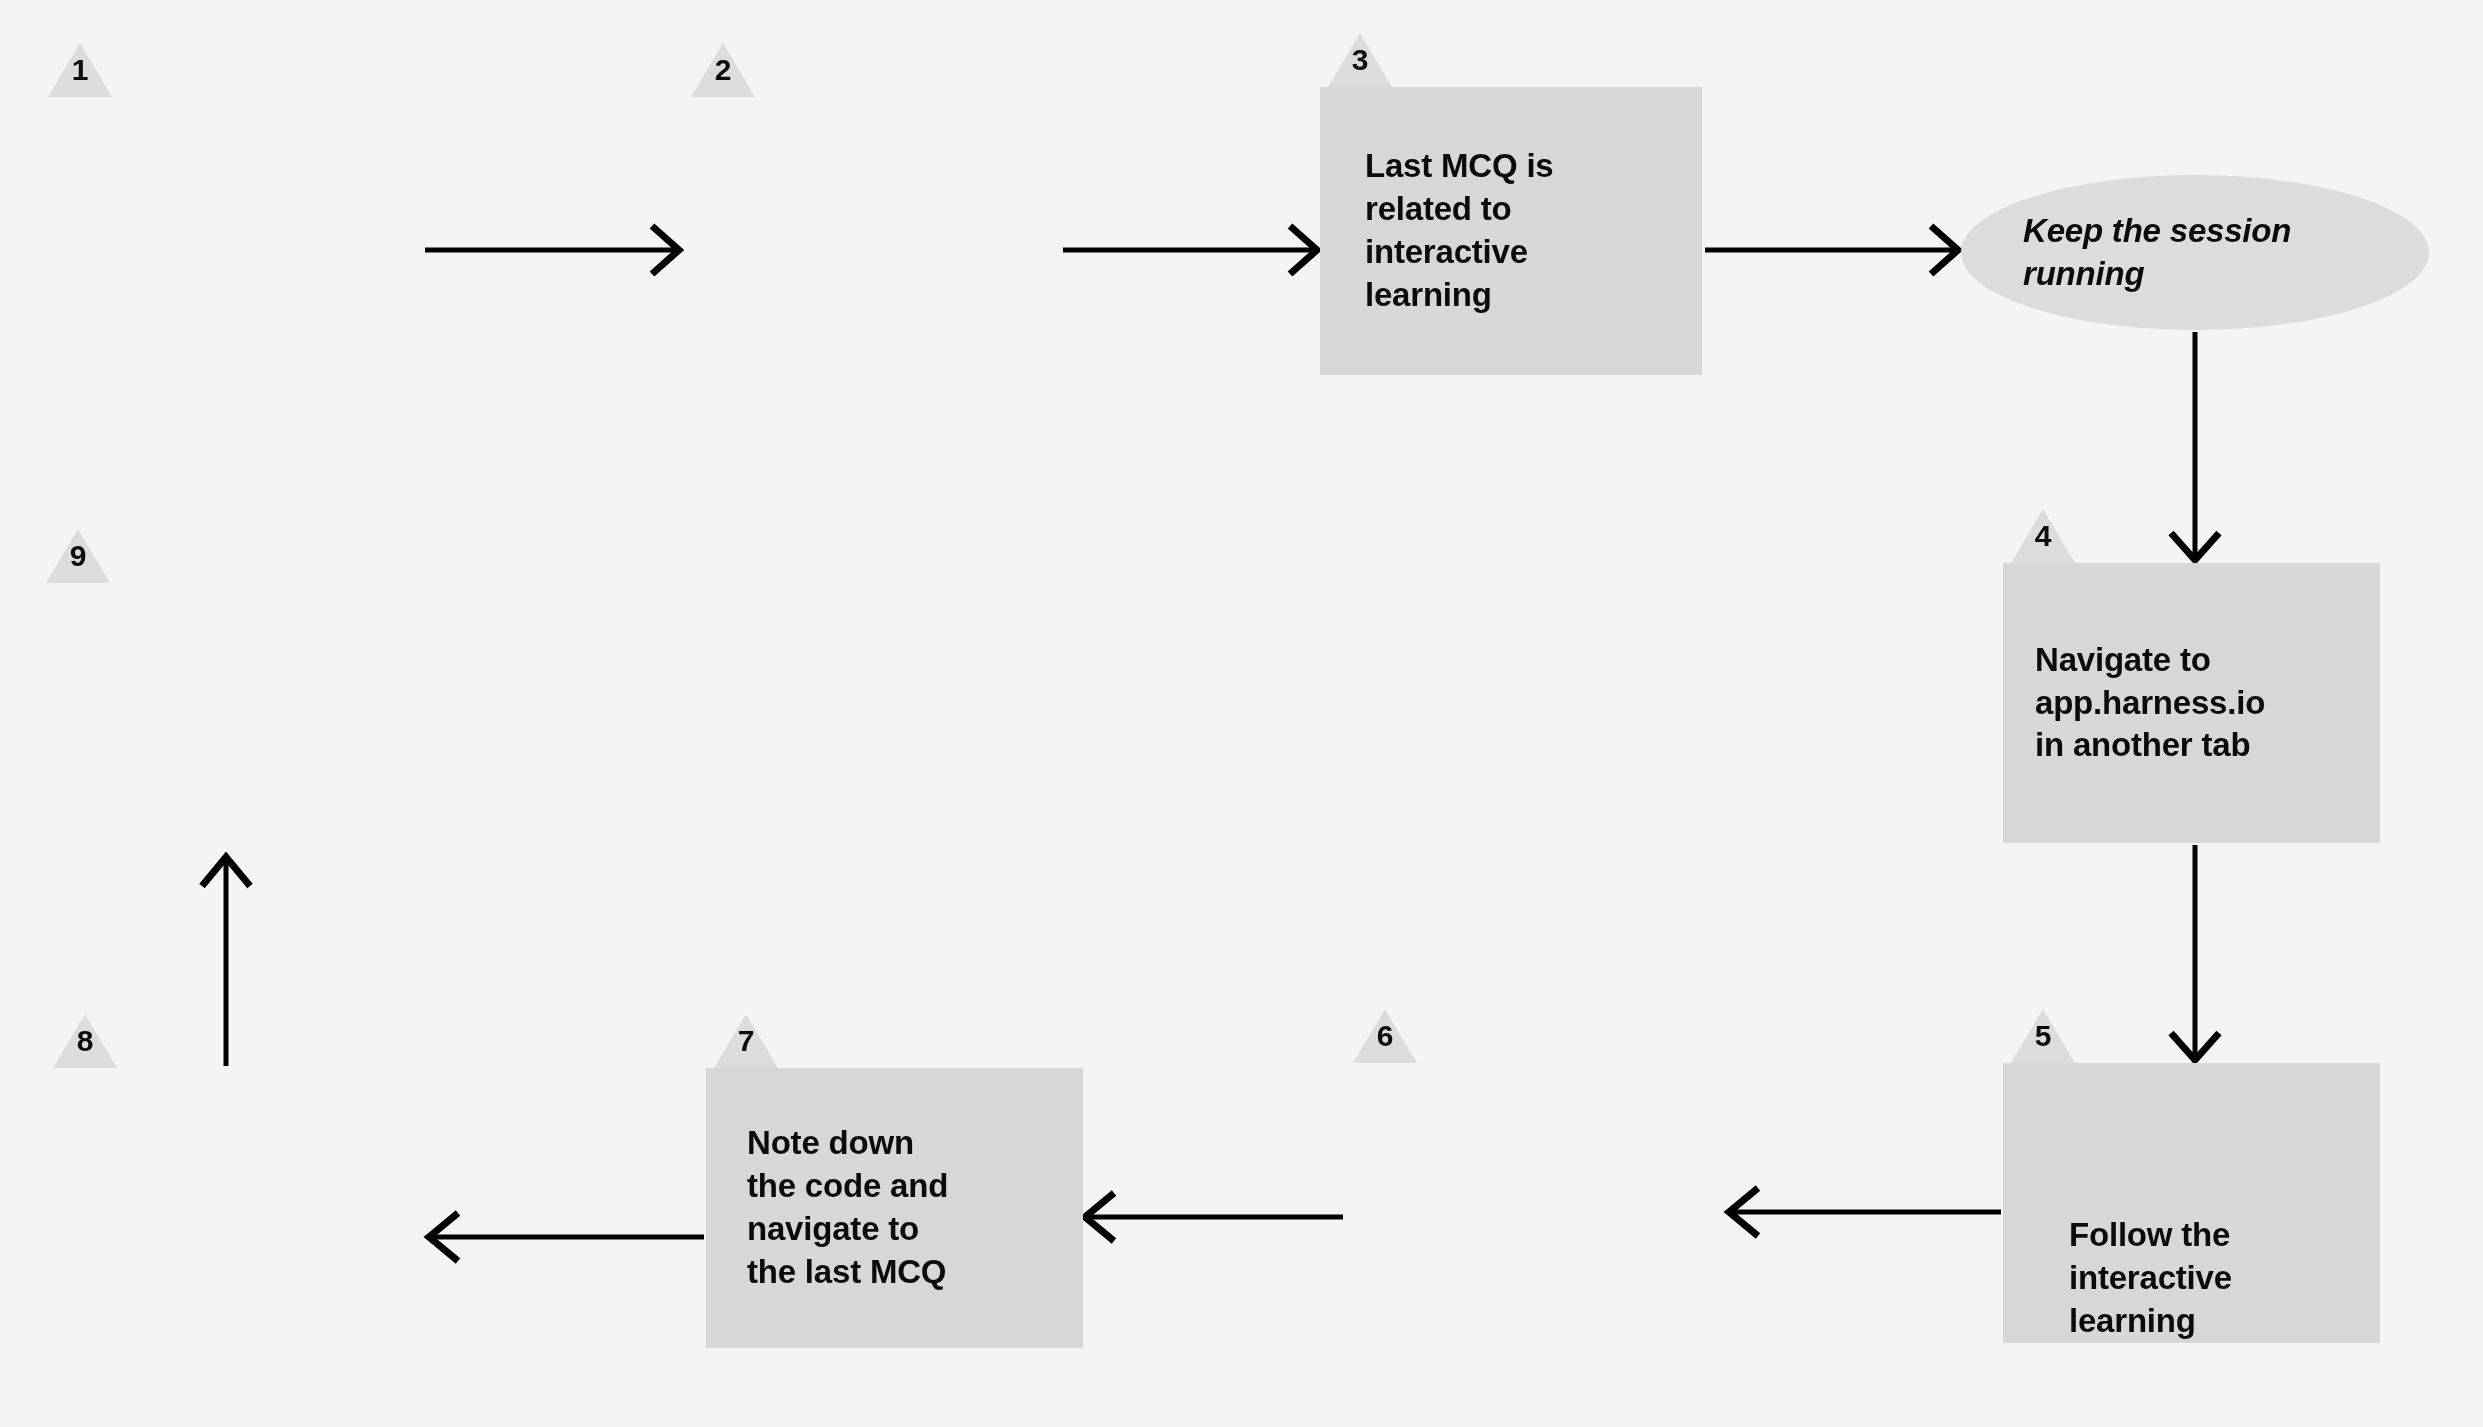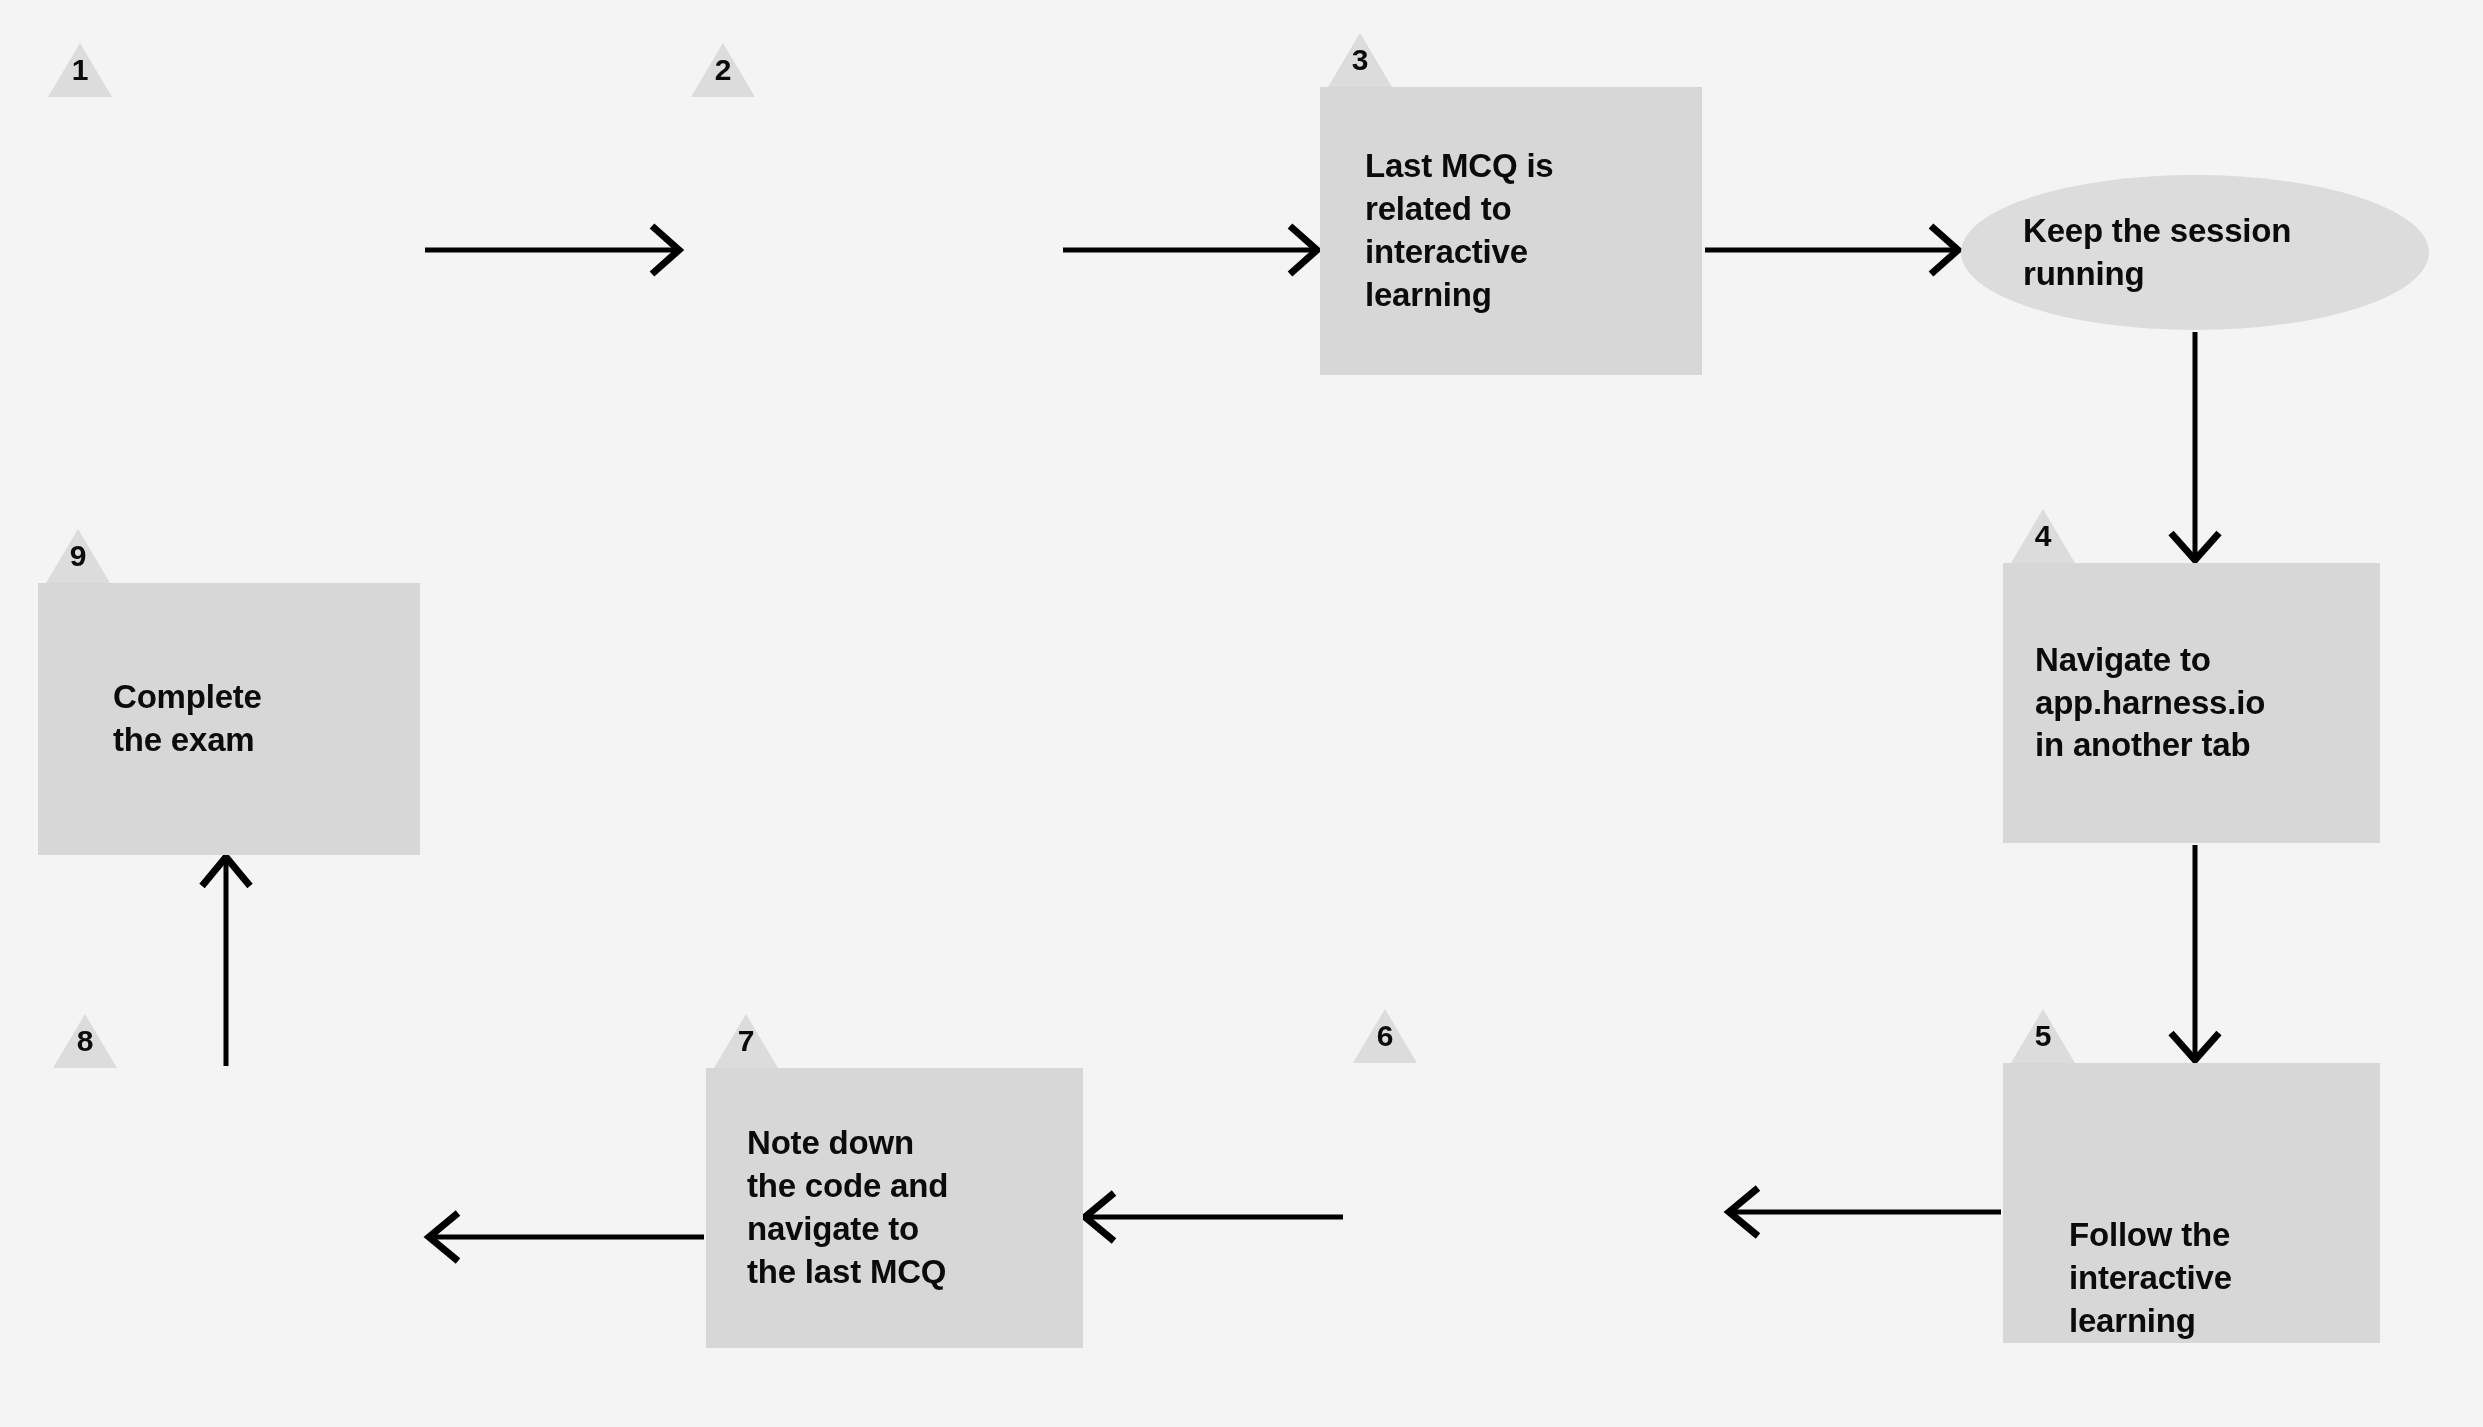--- a/index.html
+++ b/index.html
@@ -18,20 +18,21 @@
   .node {
     position: absolute;
     box-sizing: border-box;
     background: #d7d7d7;
     display: flex;
     align-items: center;
   }
   .node.ellipse {
     border-radius: 50%;
     background: #dcdcdc;
+    font-style: italic;
   }
   .node-label {
     font-weight: bold;
     color: #0b0b0b;
     font-size: 33px;
     line-height: 1.30;
     letter-spacing: -0.2px;
     white-space: pre-line;
     text-align: left;
     width: 100%;
@@ -173,18 +174,14 @@
 the code and
 navigate to
 the last MCQ</div>
   </div>
 
   <div class="badge" style="left:53px; top:1014px;"></div>
   <div class="badge-num" style="left:53px; top:1026px;">8</div>
 
   <div class="badge" style="left:46px; top:529px;"></div>
   <div class="badge-num" style="left:46px; top:541px;">9</div>
-  <div class="node" style="left:38px; top:583px; width:382px; height:272px; padding-left:75px; padding-right:16px;">
-    <div class="node-label">Complete
-the exam</div>
-  </div>
 
 </div>
 
 </body></html>

